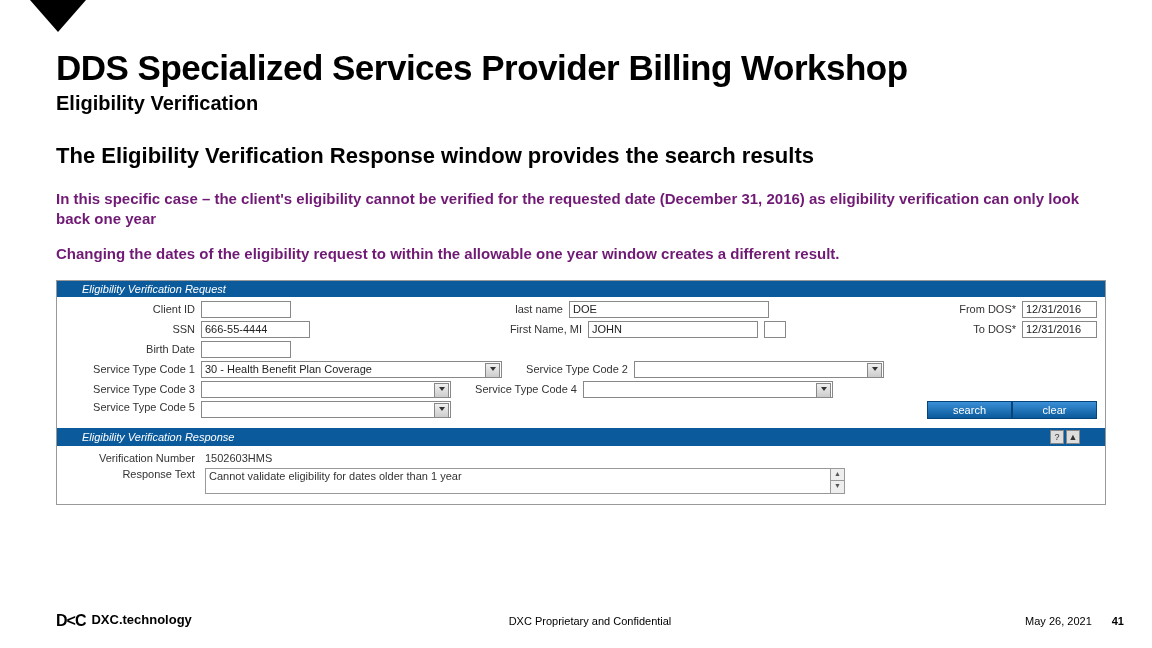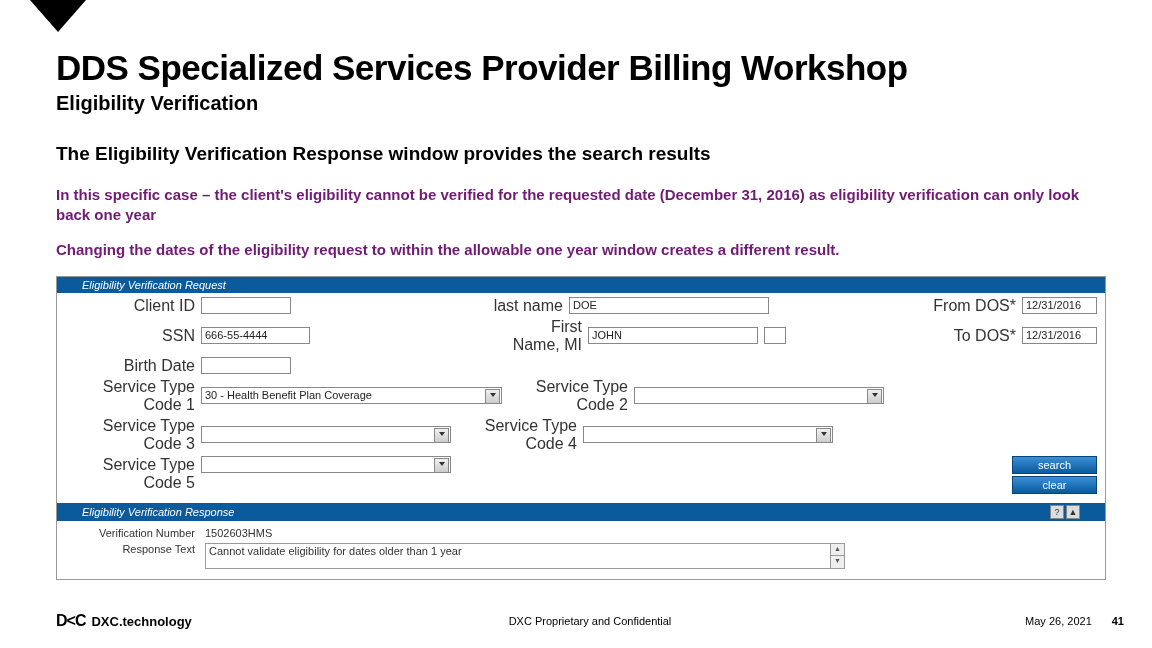--- a/index.html
+++ b/index.html
@@ -34,21 +34,21 @@
     margin-bottom: 4px;
     letter-spacing: -0.5px;
   }
   h2.subtitle {
     font-size: 20px;
     font-weight: bold;
     color: #000;
     margin-bottom: 28px;
   }
   h3.section {
-    font-size: 19px;
+    font-size: 22px;
     font-weight: bold;
     color: #000;
     margin-bottom: 20px;
   }
   p.body {
     font-size: 15px;
     font-weight: bold;
     color: #701a75;
     line-height: 1.3;
     margin-bottom: 16px;
@@ -91,21 +91,21 @@
   }
   .form-row {
     display: flex;
     align-items: center;
     margin-bottom: 3px;
     gap: 6px;
   }
   .form-row .lbl {
     text-align: right;
     color: #333;
-    font-size: 16px;
+    font-size: 11px;
   }
   .col1 { width: 130px; }
   .col3 { width: 120px; }
   .col5 { width: 95px; text-align: right; }
   .input-box {
     border: 1px solid #888;
     background: #fff;
     height: 17px;
     padding: 0 3px;
     font-size: 11px;
@@ -212,21 +212,20 @@
     left: 56px;
     right: 28px;
     display: flex;
     align-items: center;
     justify-content: space-between;
     font-size: 11px;
     color: #000;
   }
   .logo {
     display: flex;
-    align-items: center;
     gap: 6px;
     font-weight: bold;
     font-size: 13px;
   }
   .logo-mark {
     font-weight: 900;
     font-size: 16px;
     letter-spacing: -1px;
   }
   .footer .center {
@@ -303,21 +302,21 @@
         <span class="lbl col1">Service Type Code 3</span>
         <span class="select-box" style="width:250px"></span>
         <span class="lbl col3">Service Type Code 4</span>
         <span class="select-box" style="width:250px"></span>
       </div>
 
       <div class="form-row" style="align-items:flex-start">
         <span class="lbl col1">Service Type Code 5</span>
         <span class="select-box" style="width:250px"></span>
         <span style="flex:1"></span>
-        <div style="display:flex;flex-direction:column;align-items:center">
+        <div style="display:flex;align-items:center">
           <div class="btn">search</div>
           <div class="btn">clear</div>
         </div>
       </div>
     </div>
 
     <div class="panel-header">
       <span>Eligibility Verification Response</span>
       <span class="icons">
         <span class="icon-box">?</span>

